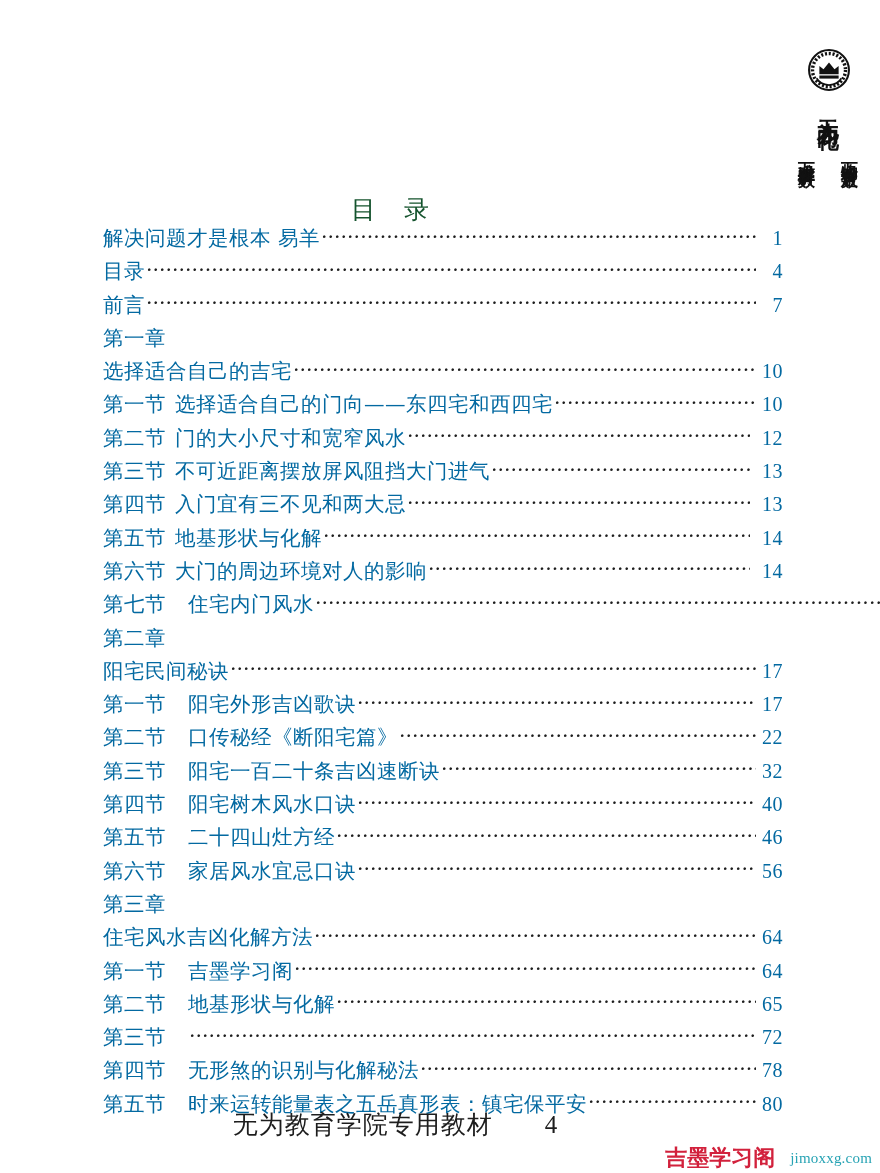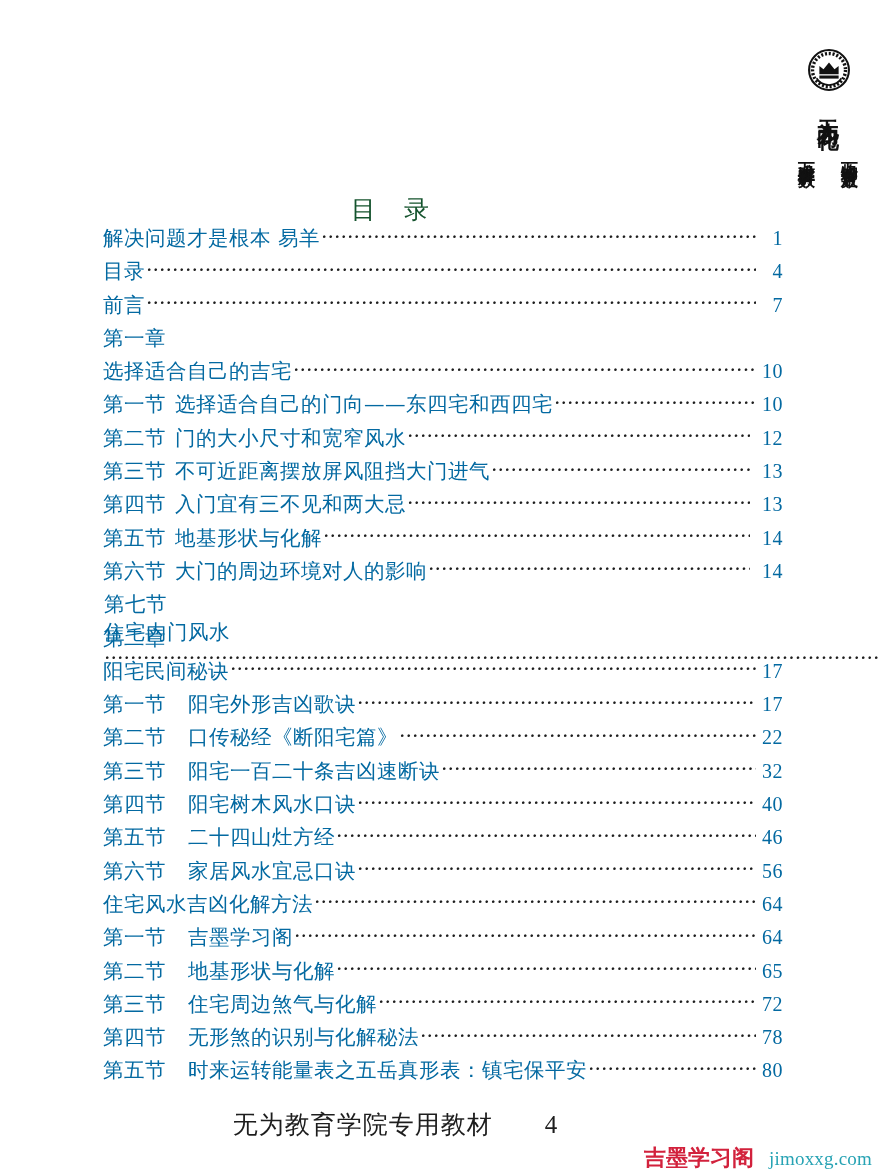--- a/index.html
+++ b/index.html
@@ -139,21 +139,21 @@
     flex: 0 0 auto;
     font-family: "Liberation Serif", "DejaVu Serif", serif;
     font-size: 20px;
     text-align: right;
     min-width: 26px;
     letter-spacing: 0.5px;
   }
   
   .toc-row.spaced .pageno { margin-left: 6px; }
   
-  .toc-row.overflow { overflow: visible; flex-direction: column; }
+  .toc-row.overflow { overflow: visible; }
   .toc-row.overflow .leader {
     flex: 0 0 auto;
     width: 316px;
     overflow: visible;
   }
 
   
   #footer {
     position: absolute;
     left: 0;
@@ -184,21 +184,21 @@
   #wm-mark {
     font-family: "DejaVu Sans", "Liberation Sans", sans-serif;
     font-weight: 900;
     font-size: 22px;
     letter-spacing: 0px;
     color: #d2213c;
     line-height: 1;
   }
   #wm-url {
     font-family: "Liberation Serif", "DejaVu Serif", serif;
-    font-size: 19px;
+    font-size: 15px;
     color: #27a3b4;
     line-height: 1;
     letter-spacing: 0.2px;
   }
 </style>
 </head>
 <body>
 
 <div id="page">
 
@@ -337,20 +337,23 @@
         <span class="leader"></span>
         <span class="pageno">46</span>
       </div>
       <div class="toc-row">
         <span class="sect">第六节</span>
         <span class="gap-md"></span>
         <span class="label">家居风水宜忌口诀</span>
         <span class="leader"></span>
         <span class="pageno">56</span>
       </div>
+      <div class="toc-row chapter">
+        <span class="label">第三章</span>
+      </div>
       <div class="toc-row">
         <span class="label">住宅风水吉凶化解方法</span>
         <span class="leader"></span>
         <span class="pageno">64</span>
       </div>
       <div class="toc-row">
         <span class="sect">第一节</span>
         <span class="gap-md"></span>
         <span class="label">吉墨学习阁</span>
         <span class="leader"></span>
@@ -359,21 +362,20 @@
       <div class="toc-row">
         <span class="sect">第二节</span>
         <span class="gap-md"></span>
         <span class="label">地基形状与化解</span>
         <span class="leader"></span>
         <span class="pageno">65</span>
       </div>
       <div class="toc-row">
         <span class="sect">第三节</span>
         <span class="gap-md"></span>
-        <span class="label">住宅周边煞气与化解</span>
         <span class="leader"></span>
         <span class="pageno">72</span>
       </div>
       <div class="toc-row">
         <span class="sect">第四节</span>
         <span class="gap-md"></span>
         <span class="label">无形煞的识别与化解秘法</span>
         <span class="leader"></span>
         <span class="pageno">78</span>
       </div>

